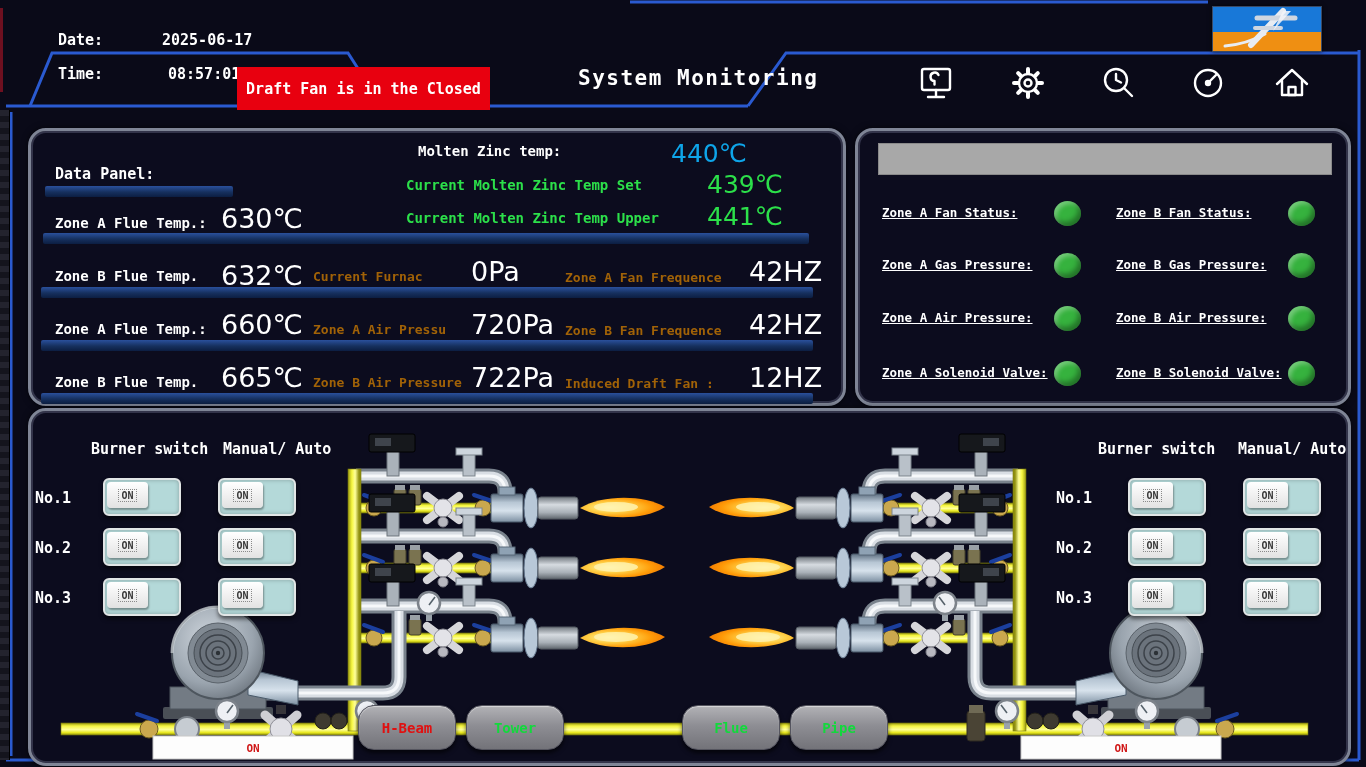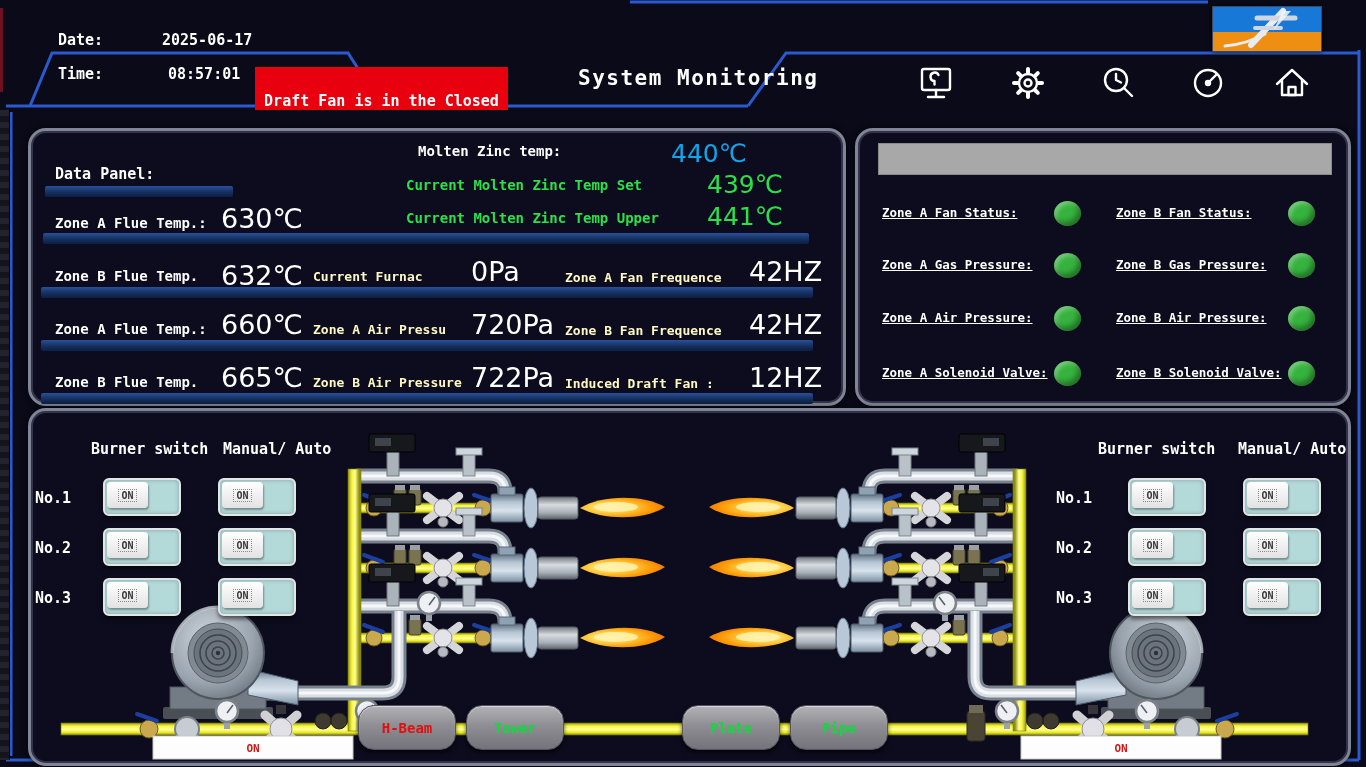--- a/index.html
+++ b/index.html
@@ -1,20 +1,20 @@
 <!DOCTYPE html>
 <html><head>
 <meta charset="utf-8">
 <style>
   html,body{margin:0;padding:0;background:#05050c;}
   .screen{position:relative;width:1366px;height:767px;background:#0a0a18;overflow:hidden;
           font-family:"DejaVu Sans Mono",monospace;padding-left:18px;}
   .abs{position:absolute;}
   .lbl{font:bold 14px "DejaVu Sans Mono",monospace;color:#fff;white-space:nowrap;}
-  .lbl13{font:bold 13px "DejaVu Sans Mono",monospace;color:#fef9c3;white-space:nowrap;}
+  .lbl13{font:bold 13px "DejaVu Sans Mono",monospace;color:#a16207;white-space:nowrap;}
   .lbl12{font:bold 12.5px "DejaVu Sans Mono",monospace;color:#fff;white-space:nowrap;text-decoration:underline;}
   .val{font:27px "DejaVu Sans",sans-serif;color:#fff;white-space:nowrap;}
   .valm{font:25px "DejaVu Sans",sans-serif;color:#0ea5e9;white-space:nowrap;}
   .bar{background:linear-gradient(180deg,#2a509c 0%,#16305e 55%,#0c1e42 100%);height:11px;border-radius:2px;}
   .panel{background:#0c0c1e;border:3px solid #7f8596;border-radius:18px;box-shadow:inset 0 0 0 2px #33344a,0 0 6px rgba(0,0,0,.6);}
   .alert{display:flex;align-items:center;justify-content:center;}
   .alert span{font:bold 15px "DejaVu Sans Mono",monospace;color:#fff;white-space:nowrap;}
   .title{font:bold 21px "DejaVu Sans Mono",monospace;color:#fff;letter-spacing:1.5px;white-space:nowrap;}
   .hicon{width:44px;height:44px;cursor:pointer;}
   .led{width:27px;height:25px;border-radius:50%;
@@ -53,21 +53,21 @@
     <line x1="11" y1="112" x2="11" y2="756" stroke="#2a5ad0" stroke-width="3"></line>
   </svg>
   <div class="abs edge-left" style="left:0;top:110px;width:9px;height:650px"></div>
   <div class="abs" style="left:0;top:8px;width:3px;height:84px;background:#6e1020"></div>
 
   <span class="abs lbl" style="left:58px;top:31px;font-size:15px">Date:</span>
   <span class="abs lbl" style="left:162px;top:31px;font-size:15px">2025-06-17</span>
   <span class="abs lbl" style="left:58px;top:65px;font-size:15px">Time:</span>
   <span class="abs lbl" style="left:168px;top:65px;font-size:15px">08:57:01</span>
 
-  <div class="abs alert" style="left: 255px; top: 67px; width: 253px; height: 43px; background-color: rgb(232, 0, 15); align-items: flex-end;">
+  <div class="abs alert" style="left: 237px; top: 67px; width: 253px; height: 43px; background-color: rgb(232, 0, 15);">
     <span>Draft Fan is in the Closed</span>
   </div>
 
   <div class="abs title" style="left:578px;top:66px">System Monitoring</div>
 
   <div class="abs hicon" style="left:914px;top:62px">
     <svg width="44" height="44" viewBox="0 0 44 44" fill="none" stroke="#fff" stroke-width="2.4" stroke-linecap="round" stroke-linejoin="round">
       <rect x="8" y="7" width="28" height="21" rx="2"></rect>
       <path d="M24.5,13 a4.2,4.2 0 1,0 -4,6 M20.5,19 v3.5"></path>
       <line x1="22" y1="28" x2="22" y2="34"></line>
@@ -395,17 +395,17 @@
         </div>
       </div>
     <div class="abs toggle" style="left:1212px;top:167px">
         <div class="knob">
           <span>ON</span>
         </div>
       </div>
 
     <div class="abs pbtn" style="left: 327px; top: 294px; color: rgb(224, 16, 16);">H-Beam</div>
     <div class="abs pbtn" style="left: 435px; top: 294px; color: rgb(18, 217, 60);">Tower</div>
-    <div class="abs pbtn" style="left: 651px; top: 294px; color: rgb(18, 217, 60);">Plate</div>
+    <div class="abs pbtn" style="left: 651px; top: 294px; color: rgb(18, 217, 60);">Flue</div>
     <div class="abs pbtn" style="left: 759px; top: 294px; color: rgb(18, 217, 60);">Pipe</div>
   </section>
 
 </div>
 
 </body></html>

